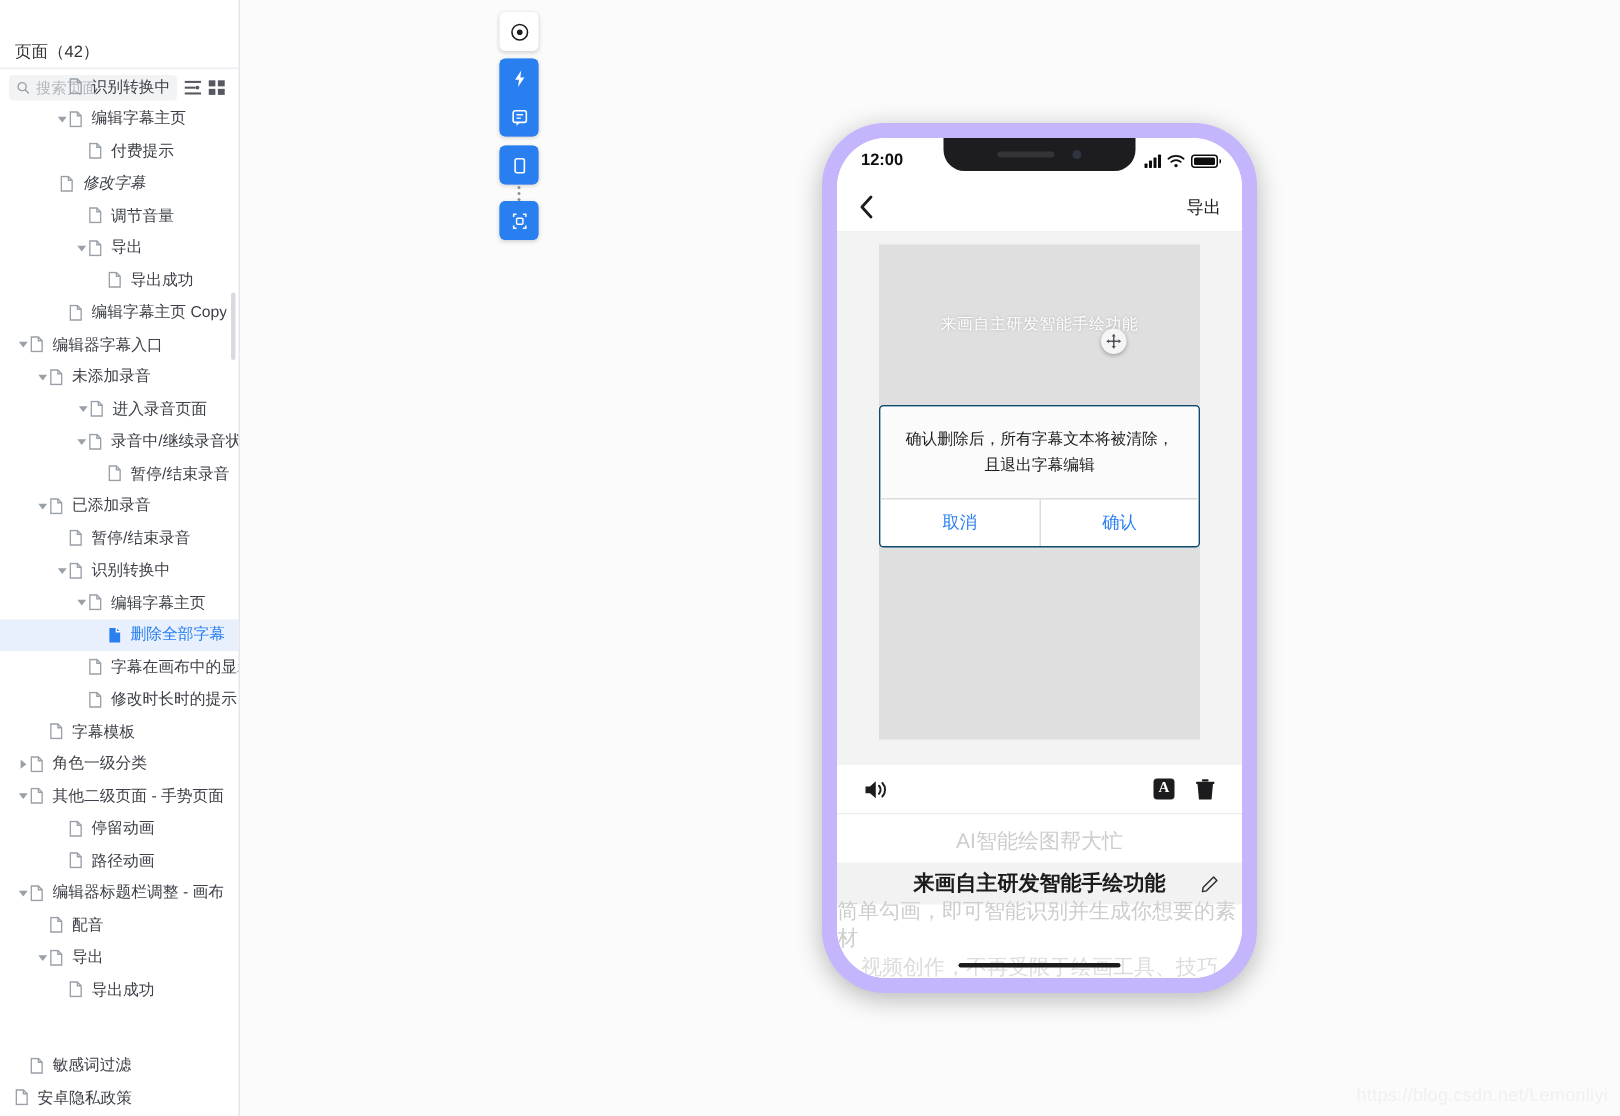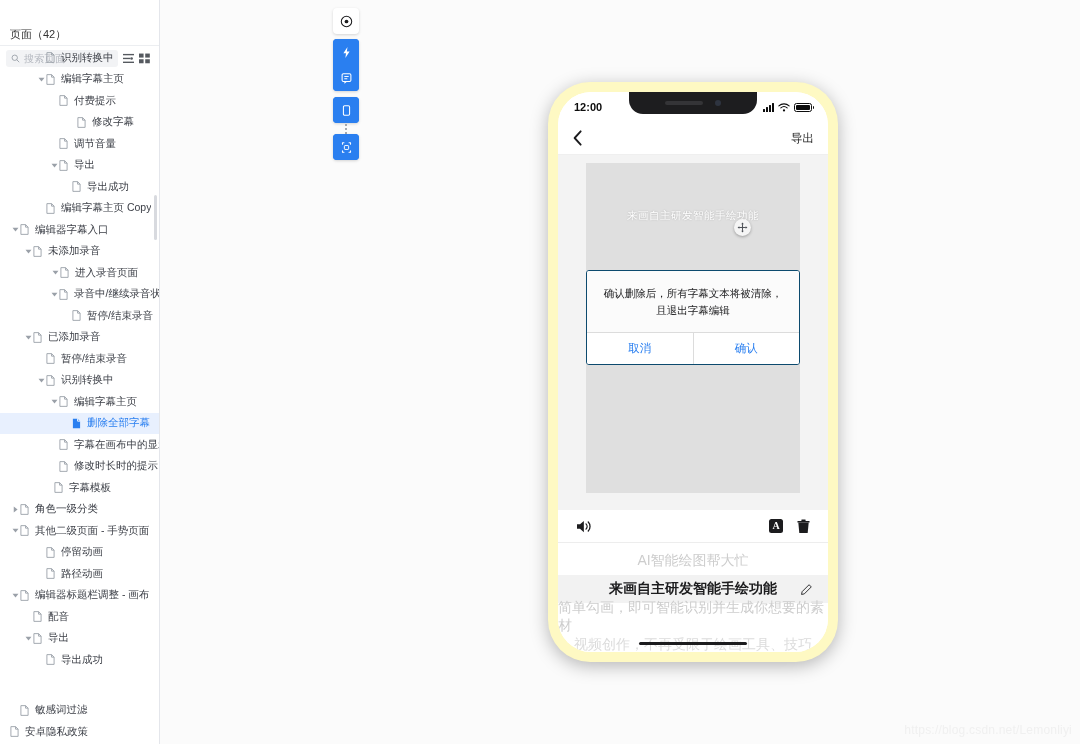--- a/index.html
+++ b/index.html
@@ -114,21 +114,21 @@
     overflow: hidden;
   }
 
   
   #phone {
     position: absolute; left: 388px; top: 82px;
     width: 290px; height: 580px;
   }
   .phone-body {
     position: absolute; inset: 0;
-    background: #fef9c3;
+    background: #c4b5fd;
     border-radius: 42px;
     box-shadow: 0 4px 18px rgba(0,0,0,.28);
     padding: 10px;
   }
   .phone-inner {
     position: relative; width: 100%; height: 100%;
     background: #ffffff;
     border-radius: 33px;
     overflow: hidden;
   }
@@ -335,21 +335,21 @@
             <svg width="7" height="7" viewBox="0 0 8 8">
               <path d="M0.6 2 L7.4 2 L4 6.4 Z" fill="#9aa0a8"></path>
             </svg>
           </span>
           <span class="docicon"><svg width="9" height="11" viewBox="0 0 10 12">
               <path d="M1 0.6 H6.2 L9 3.4 V11.4 H1 Z" fill="none" stroke="#9aa0a8" stroke-width="1"></path>
               <path d="M6.2 0.6 V3.4 H9" fill="none" stroke="#9aa0a8" stroke-width="1"></path>
             </svg></span>
           <span class="lbl">付费提示</span>
         </div>
-        <div class="node" style="padding-left: 67px;">
+        <div class="node" style="padding-left: 30px; font-style: italic;">
           <span class="caret none">
             <svg width="7" height="7" viewBox="0 0 8 8">
               <path d="M0.6 2 L7.4 2 L4 6.4 Z" fill="#9aa0a8"></path>
             </svg>
           </span>
           <span class="docicon"><svg width="9" height="11" viewBox="0 0 10 12">
               <path d="M1 0.6 H6.2 L9 3.4 V11.4 H1 Z" fill="none" stroke="#9aa0a8" stroke-width="1"></path>
               <path d="M6.2 0.6 V3.4 H9" fill="none" stroke="#9aa0a8" stroke-width="1"></path>
             </svg></span>
           <span class="lbl">修改字幕</span>
@@ -539,21 +539,21 @@
             <svg width="7" height="7" viewBox="0 0 8 8">
               <path d="M0.6 2 L7.4 2 L4 6.4 Z" fill="#9aa0a8"></path>
             </svg>
           </span>
           <span class="docicon"><svg width="9" height="11" viewBox="0 0 10 12">
               <path d="M1 0.6 H6.2 L9 3.4 V11.4 H1 Z" fill="none" stroke="#9aa0a8" stroke-width="1"></path>
               <path d="M6.2 0.6 V3.4 H9" fill="none" stroke="#9aa0a8" stroke-width="1"></path>
             </svg></span>
           <span class="lbl">修改时长时的提示</span>
         </div>
-        <div class="node" style=" margin-left: 44px;">
+        <div class="node" style="padding-left: 23px;">
           <span class="caret none">
             <svg width="7" height="7" viewBox="0 0 8 8">
               <path d="M0.6 2 L7.4 2 L4 6.4 Z" fill="#9aa0a8"></path>
             </svg>
           </span>
           <span class="docicon"><svg width="9" height="11" viewBox="0 0 10 12">
               <path d="M1 0.6 H6.2 L9 3.4 V11.4 H1 Z" fill="none" stroke="#9aa0a8" stroke-width="1"></path>
               <path d="M6.2 0.6 V3.4 H9" fill="none" stroke="#9aa0a8" stroke-width="1"></path>
             </svg></span>
           <span class="lbl">字幕模板</span>

